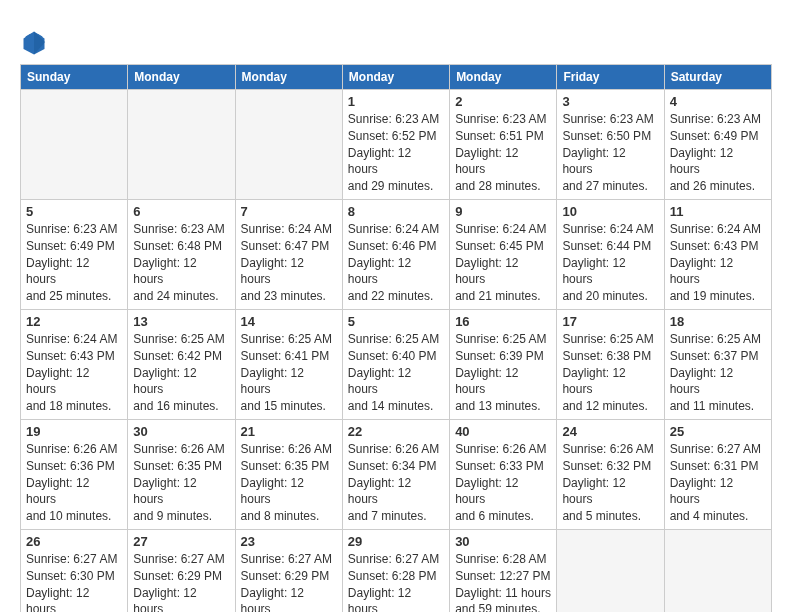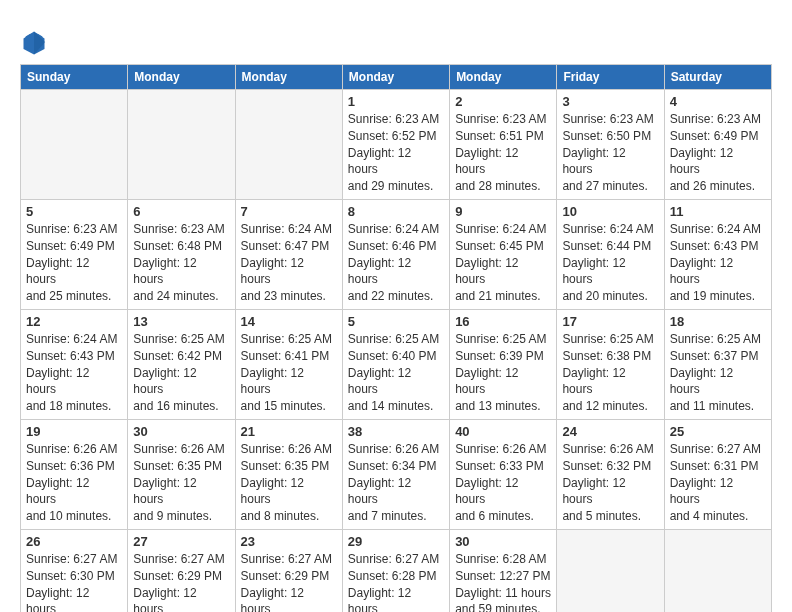--- a/index.html
+++ b/index.html
@@ -280,21 +280,21 @@
 and 9 minutes.</div>
           </td>
           <td>
             <span class="day-num">21</span>
             <div class="day-info" style="white-space: pre-line;">Sunrise: 6:26 AM
 Sunset: 6:35 PM
 Daylight: 12 hours
 and 8 minutes.</div>
           </td>
           <td>
-            <span class="day-num">38</span>
+            <span class="day-num">22</span>
             <div class="day-info" style="white-space: pre-line;">Sunrise: 6:26 AM
 Sunset: 6:34 PM
 Daylight: 12 hours
 and 7 minutes.</div>
           </td>
           <td>
             <span class="day-num">40</span>
             <div class="day-info" style="white-space: pre-line;">Sunrise: 6:26 AM
 Sunset: 6:33 PM
 Daylight: 12 hours

